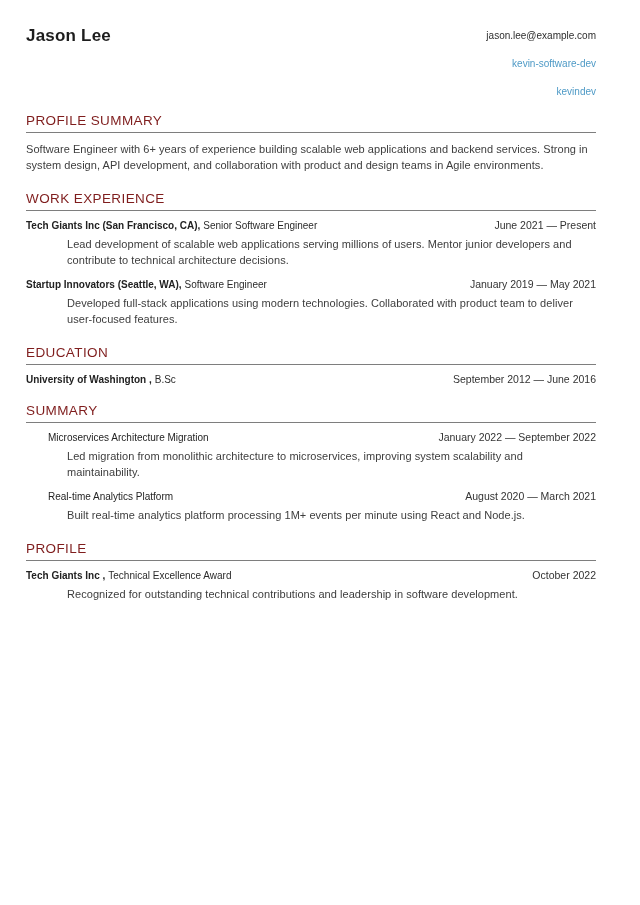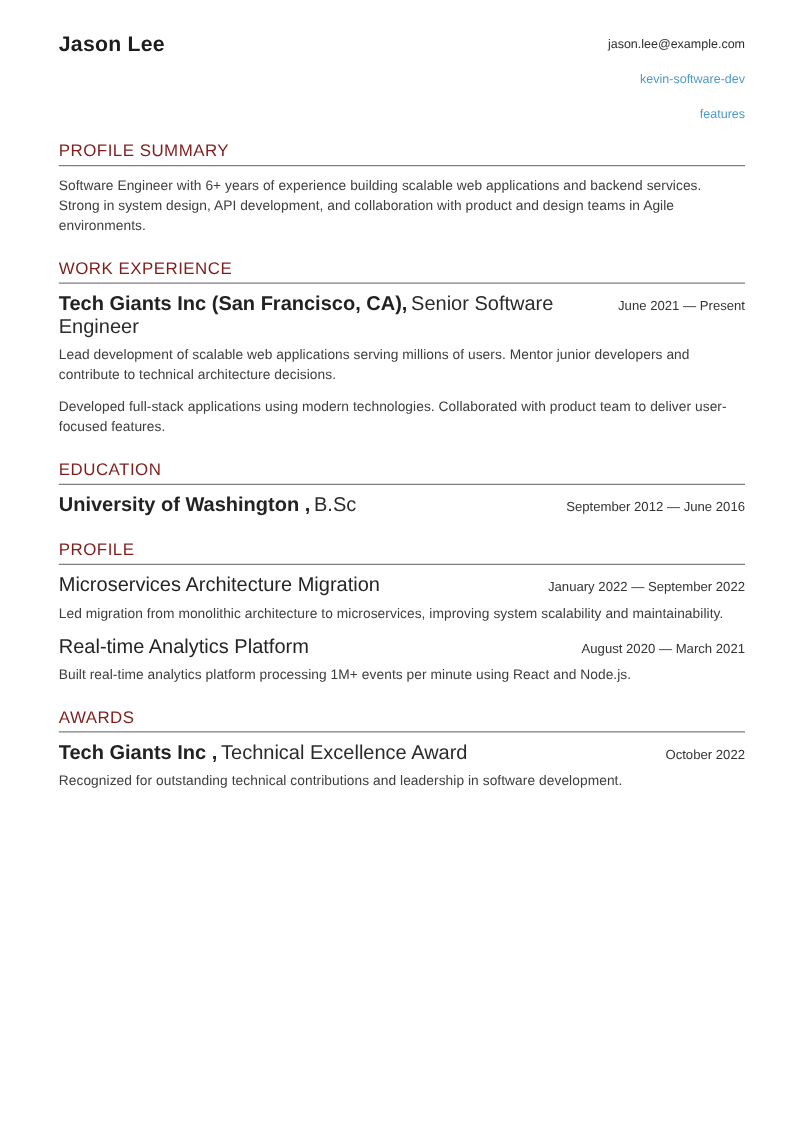--- a/index.html
+++ b/index.html
@@ -11,21 +11,21 @@
     width: 640px;
     height: 905px;
     font-family: "Liberation Sans", sans-serif;
     color: #3d3d3d;
     overflow: hidden;
   }
   .page {
     box-sizing: border-box;
     width: 640px;
     height: 905px;
-    padding: 24px 44px 0 47px;
+    padding: 24px 44px 0 26px;
     background: #ffffff;
   }
   
   .header {
     display: flex;
     justify-content: space-between;
     align-items: flex-start;
   }
   .name {
     font-size: 17px;
@@ -79,56 +79,58 @@
   }
   .entry:last-child {
     margin-bottom: 0;
   }
   .entry-head {
     display: flex;
     justify-content: space-between;
     align-items: baseline;
   }
   .entry-title {
-    font-size: 16px;
+    font-size: 10px;
     color: #222222;
   }
   .bold-part {
     font-weight: 700;
   }
   .normal-part {
     font-weight: 400;
     margin-left: 3px;
     color: #2b2b2b;
   }
   .plain-title {
     font-weight: 400;
     color: #242424;
+    margin-left: 22px;
   }
   .dates {
     font-size: 10.5px;
     color: #333333;
     white-space: nowrap;
     padding-left: 12px;
   }
   .entry-desc {
     margin-top: 5px;
+    margin-left: 41px;
   }
 </style>
 </head>
 <body>
 
 <div class="page">
 
   <div class="header">
     <div class="name">Jason Lee</div>
     <div class="contacts">
       <div class="contact-line">jason.lee@example.com</div>
       <div class="contact-line"><span class="contact-link">kevin-software-dev</span></div>
-      <div class="contact-line"><span class="contact-link">features</span></div>
+      <div class="contact-line"><span class="contact-link">kevindev</span></div>
     </div>
   </div>
 
   <div class="section section--first">
     <div class="section-title">PROFILE SUMMARY</div>
     <hr class="rule">
     <p class="para">Software Engineer with 6+ years of experience building scalable web applications and backend services. Strong in system design, API development, and collaboration with product and design teams in Agile environments.</p>
   </div>
 
   <div class="section">
@@ -139,71 +141,77 @@
       <div class="entry-head">
         <div class="entry-title">
           <span class="bold-part">Tech Giants Inc (San Francisco, CA),</span><span class="normal-part">Senior Software Engineer</span>
         </div>
         <div class="dates">June 2021 — Present</div>
       </div>
       <p class="para entry-desc">Lead development of scalable web applications serving millions of users. Mentor junior developers and contribute to technical architecture decisions.</p>
     </div>
 
     <div class="entry">
+      <div class="entry-head">
+        <div class="entry-title">
+          <span class="bold-part">Startup Innovators (Seattle, WA),</span><span class="normal-part">Software Engineer</span>
+        </div>
+        <div class="dates">January 2019 — May 2021</div>
+      </div>
       <p class="para entry-desc">Developed full-stack applications using modern technologies. Collaborated with product team to deliver user-focused features.</p>
     </div>
   </div>
 
   <div class="section">
     <div class="section-title">EDUCATION</div>
     <hr class="rule">
 
     <div class="entry">
       <div class="entry-head">
         <div class="entry-title">
           <span class="bold-part">University of Washington ,</span><span class="normal-part">B.Sc</span>
         </div>
         <div class="dates">September 2012 — June 2016</div>
       </div>
     </div>
   </div>
 
 
   <div class="section">
+    <div class="section-title">SUMMARY</div>
+    <hr class="rule">
+
+    <div class="entry">
+      <div class="entry-head">
+        <div class="entry-title">
+          <span class="plain-title">Microservices Architecture Migration</span>
+        </div>
+        <div class="dates">January 2022 — September 2022</div>
+      </div>
+      <p class="para entry-desc">Led migration from monolithic architecture to microservices, improving system scalability and maintainability.</p>
+    </div>
+
+    <div class="entry">
+      <div class="entry-head">
+        <div class="entry-title">
+          <span class="plain-title">Real-time Analytics Platform</span>
+        </div>
+        <div class="dates">August 2020 — March 2021</div>
+      </div>
+      <p class="para entry-desc">Built real-time analytics platform processing 1M+ events per minute using React and Node.js.</p>
+    </div>
+  </div>
+
+  <div class="section">
     <div class="section-title">PROFILE</div>
     <hr class="rule">
 
     <div class="entry">
       <div class="entry-head">
         <div class="entry-title">
-          <span class="plain-title">Microservices Architecture Migration</span>
-        </div>
-        <div class="dates">January 2022 — September 2022</div>
-      </div>
-      <p class="para entry-desc">Led migration from monolithic architecture to microservices, improving system scalability and maintainability.</p>
-    </div>
-
-    <div class="entry">
-      <div class="entry-head">
-        <div class="entry-title">
-          <span class="plain-title">Real-time Analytics Platform</span>
-        </div>
-        <div class="dates">August 2020 — March 2021</div>
-      </div>
-      <p class="para entry-desc">Built real-time analytics platform processing 1M+ events per minute using React and Node.js.</p>
-    </div>
-  </div>
-
-  <div class="section">
-    <div class="section-title">AWARDS</div>
-    <hr class="rule">
-
-    <div class="entry">
-      <div class="entry-head">
-        <div class="entry-title">
           <span class="bold-part">Tech Giants Inc ,</span><span class="normal-part">Technical Excellence Award</span>
         </div>
         <div class="dates">October 2022</div>
       </div>
       <p class="para entry-desc">Recognized for outstanding technical contributions and leadership in software development.</p>
     </div>
   </div>
 
 </div>
 

